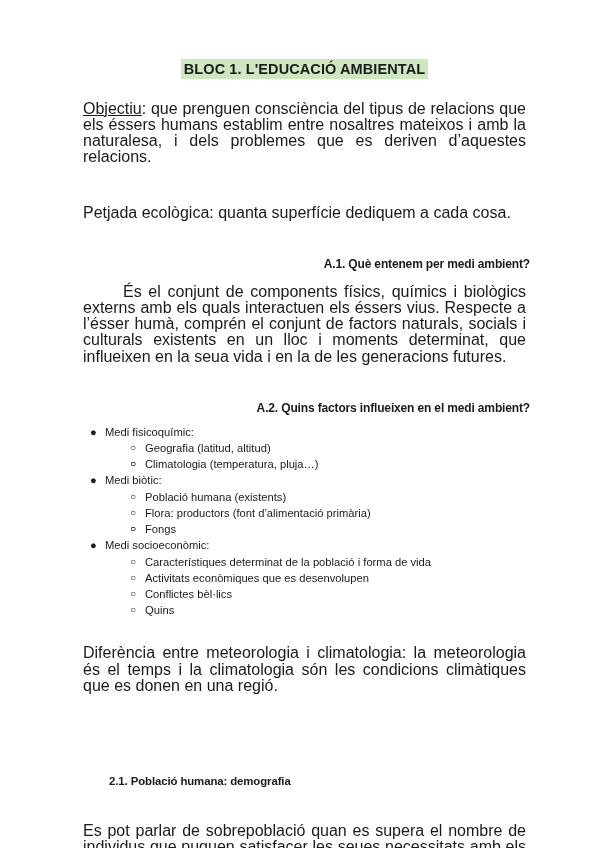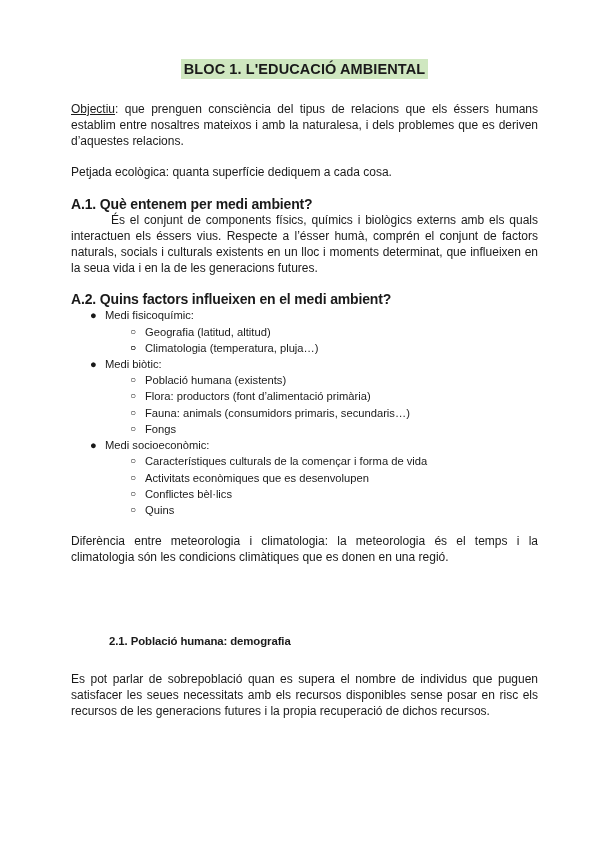--- a/index.html
+++ b/index.html
@@ -35,42 +35,43 @@
     margin: 0 0 22px 0;
     line-height: 1.3;
   }
   .doc-title .hl {
     background: #cfe7c0;
     padding: 2px 3px 2px 3px;
   }
 
   
   p.body-text {
-    margin: 0;
-    font-size: 12px;
+    margin: 12px;
+    font-size: 16px;
     line-height: 16.2px;
     text-align: justify;
     text-justify: inter-word;
   }
   p.body-text.indent-first {
     text-indent: 40px;
   }
   .spacer-md { height: 15px; }
   .spacer-lg { height: 22px; }
   .spacer-xl { height: 30px; }
 
   .u { text-decoration: underline; }
 
   
   h2.sec-head {
-    margin: 0;
-    font-size: 14px;
+    margin: 8px;
+    font-size: 12px;
     font-weight: bold;
     line-height: 16px;
     letter-spacing: -0.15px;
+    text-align: right;
   }
   h3.sub-head-underline {
     margin: 0;
     font-size: 11.4px;
     font-weight: bold;
     line-height: 16px;
     letter-spacing: -0.1px;
   }
   h3.sub-head-underline .u-part { text-decoration: underline; }
   h4.num-head {
@@ -169,36 +170,35 @@
         <li class="lvl2-item">
           <span class="b2-marker">○</span>
           <span>Població humana (existents)</span>
         </li>
         <li class="lvl2-item">
           <span class="b2-marker">○</span>
           <span>Flora: productors (font d’alimentació primària)</span>
         </li>
         <li class="lvl2-item">
           <span class="b2-marker">○</span>
-          <span>Fauna: animals (consumidors primaris, secundaris…)</span>
         </li>
         <li class="lvl2-item">
           <span class="b2-marker">○</span>
           <span>Fongs</span>
         </li>
       </ul>
     </li>
 
     <li class="lvl1-item">
       <span class="b1-marker">●</span>
       <span>Medi socioeconòmic:</span>
       <ul class="lvl2">
         <li class="lvl2-item">
           <span class="b2-marker">○</span>
-          <span>Característiques culturals de la començar i forma de vida</span>
+          <span>Característiques determinat de la població i forma de vida</span>
         </li>
         <li class="lvl2-item">
           <span class="b2-marker">○</span>
           <span>Activitats econòmiques que es desenvolupen</span>
         </li>
         <li class="lvl2-item">
           <span class="b2-marker">○</span>
           <span>Conflictes bèl·lics</span>
         </li>
         <li class="lvl2-item">

